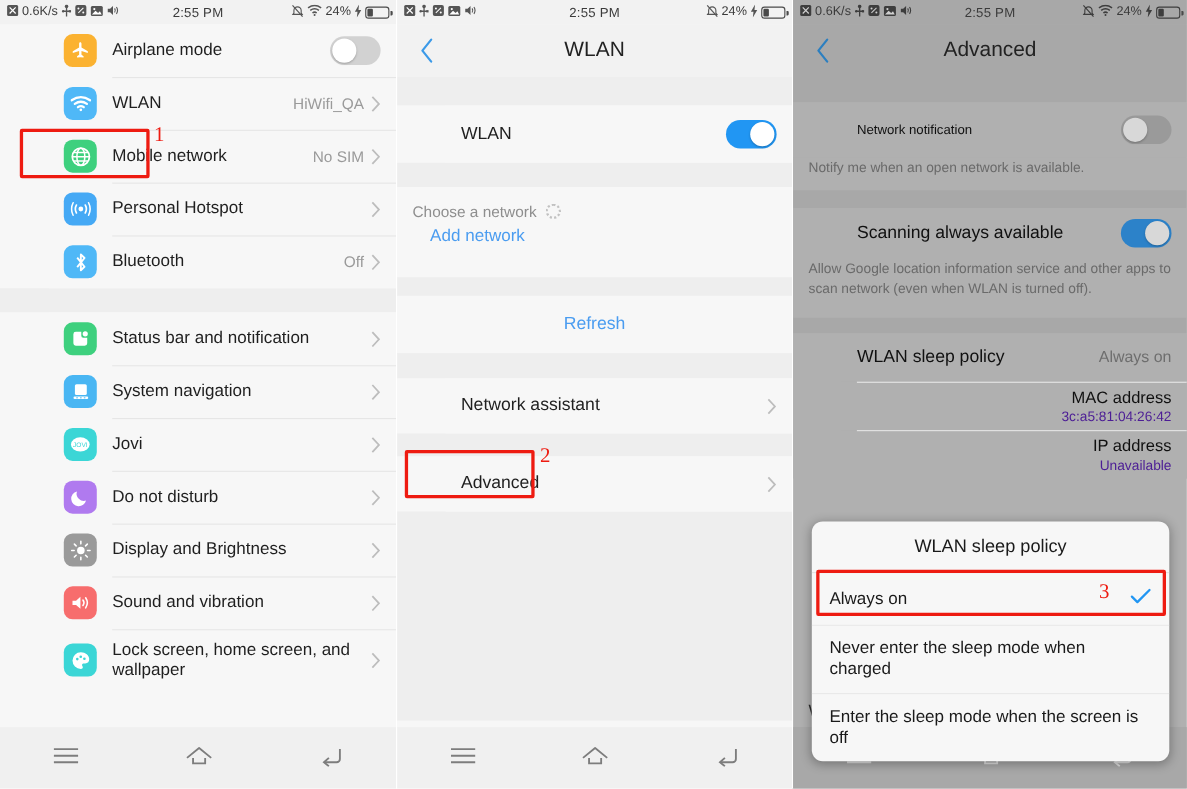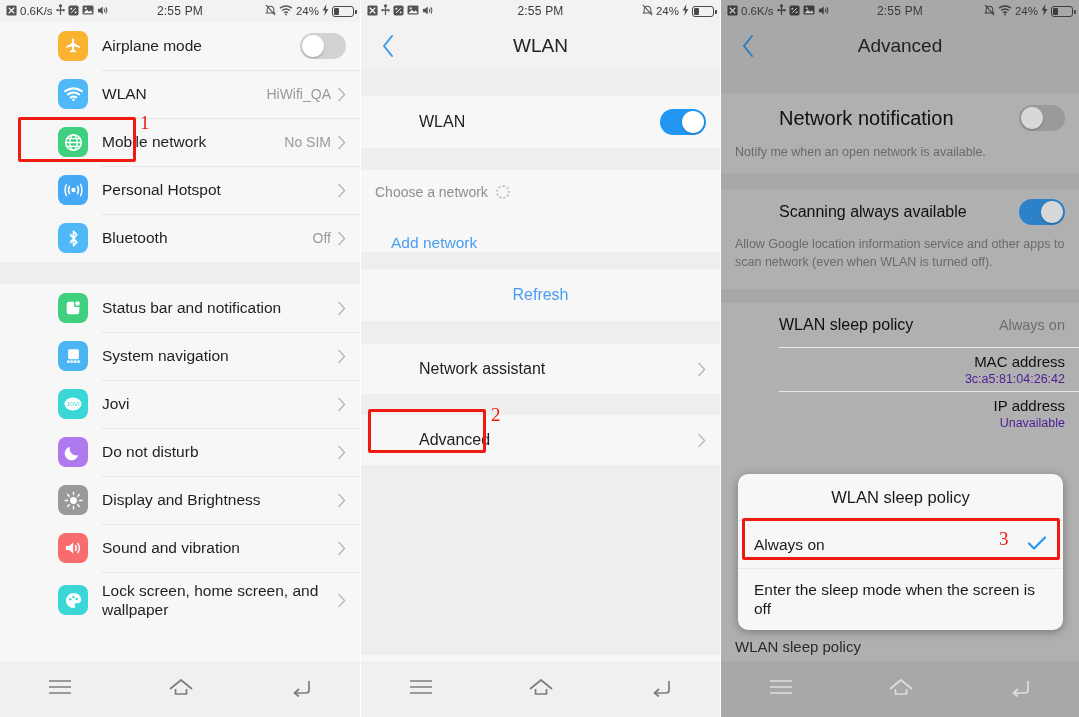--- a/index.html
+++ b/index.html
@@ -108,21 +108,21 @@
   .sechead {
     padding: 14px 14px 6px 14px; font-size: 14px; color: #8e8e8e;
     display: flex; align-items: center; gap: 8px; background: #f7f7f7;
   }
   .spinner {
     width: 14px; height: 14px; border-radius: 50%;
     border: 2px dotted #c2c2c2; display: inline-block;
   }
   .linkrow {
     background: #f7f7f7; min-height: 46px; display: flex;
-    align-items: flex-end; padding: 0 14px;
+    align-items: flex-start; padding: 0 14px;
   }
   .linkrow .lk { font-size: 15.5px; color: #4a9cf0; }
   .center-link {
     background: #f7f7f7; min-height: 52px; display: flex;
     align-items: center; justify-content: center;
   }
   .center-link .lk { font-size: 16px; color: #4a9cf0; }
   .p3 .statusbar, .p3 .titlebar { background: #a8a8a8; }
   .p3 .row, .p3 .list, .p3 .sechead { background: #b0b0b0; }
   .p3 .gap { background: #a8a8a8; }
@@ -709,21 +709,21 @@
             <path d="M11 2 L3 12 L11 22" stroke="#2c7fc0" stroke-width="2" fill="none" stroke-linecap="round" stroke-linejoin="round"></path>
           </svg>
       </span>
       <div class="title">Advanced</div>
     </div>
 
     <div class="gap" style="height:23px"></div>
 
     <div class="list">
       <div class="row noicon" style="min-height:50px">
-        <span class="rlabel" style="font-size:20px">Network notification</span>
+        <span class="rlabel" style="font-size:12px">Network notification</span>
         <span class="toggle"></span>
       </div>
       <div class="desc">Notify me when an open network is available.</div>
     </div>
 
     <div class="gap" style="height:16px"></div>
 
     <div class="list">
       <div class="row noicon" style="min-height:46px">
         <span class="rlabel" style="font-size:16px">Scanning always available</span>
@@ -755,20 +755,23 @@
       <div class="dlg-title">WLAN sleep policy</div>
       <div class="dlg-opt">
         <span>Always on</span>
         <span class="tick">
           <svg width="20" height="16" viewBox="0 0 20 16">
               <path d="M2 8.4 L7 13.4 L18 2.4" stroke="#2196f3" stroke-width="2.1" fill="none" stroke-linecap="round" stroke-linejoin="round"></path>
             </svg>
         </span>
       </div>
       <div class="dlg-opt">
+        <span style="max-width:270px">Never enter the sleep mode when charged</span>
+      </div>
+      <div class="dlg-opt">
         <span style="max-width:285px">Enter the sleep mode when the screen is off</span>
       </div>
     </div>
 
     <div class="navbar">
       <span>
         <svg width="26" height="18" viewBox="0 0 26 18">
             <g stroke="#dedede" stroke-width="1.7">
               <path d="M2 3 H24 M2 9 H24 M2 15 H24"></path>
             </g>

